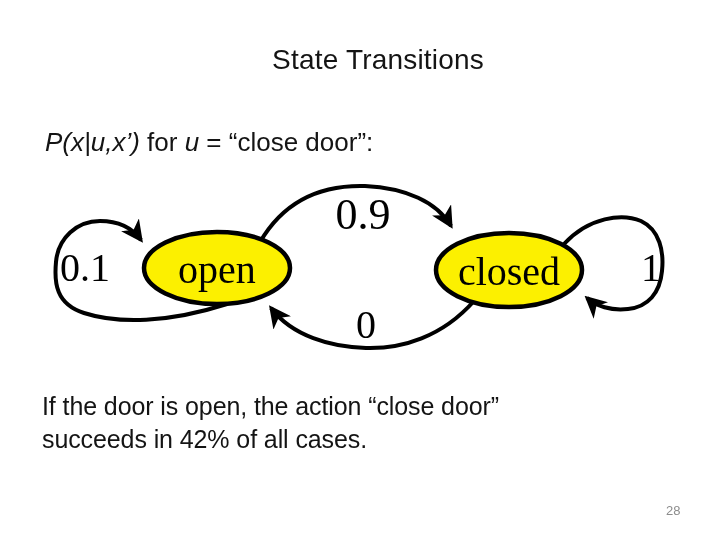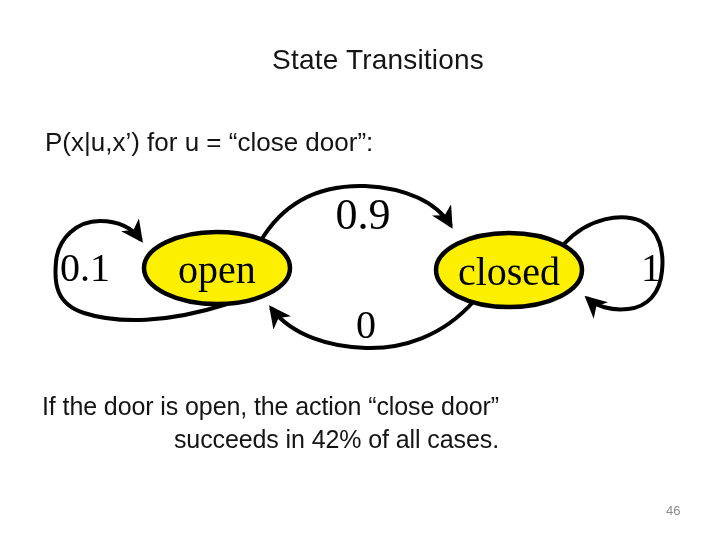--- a/index.html
+++ b/index.html
@@ -21,21 +21,21 @@
     letter-spacing:0.2px;
     color:#141414;
   }
   .formula{
     position:absolute;
     left:45px;top:127px;
     font-size:26px;
     white-space:nowrap;
     color:#141414;
   }
-  .formula .it{}
+  .formula .it{font-style:italic;}
   .diagram-svg{
     position:absolute;left:0;top:0;
   }
   .edge{
     fill:none;
     stroke:#000000;
     stroke-width:4;
   }
   .node{
     stroke:#000000;
@@ -54,21 +54,20 @@
     fill:#000000;
   }
   .prob.big{font-size:44px;}
   .body-text{
     position:absolute;
     left:42px;top:390px;
     font-size:25px;
     line-height:33px;
     letter-spacing:-0.1px;
     color:#141414;
-    text-align:right;
   }
   .page-number{
     position:absolute;
     left:666px;top:503px;
     font-size:13px;
     color:#8c8c8c;
   }
 </style>
 </head>
 <body>
@@ -104,15 +103,15 @@
     <text class="prob big" x="363" y="229">0.9</text>
     <text class="prob" x="366" y="338">0</text>
     <text class="prob" x="651" y="281">1</text>
   </svg>
 
   <div class="body-text">
     <div>If the door is open, the action “close door”</div>
     <div>succeeds in 42% of all cases.</div>
   </div>
 
-  <div class="page-number">46</div>
+  <div class="page-number">28</div>
 
 </div>
 
 </body></html>

